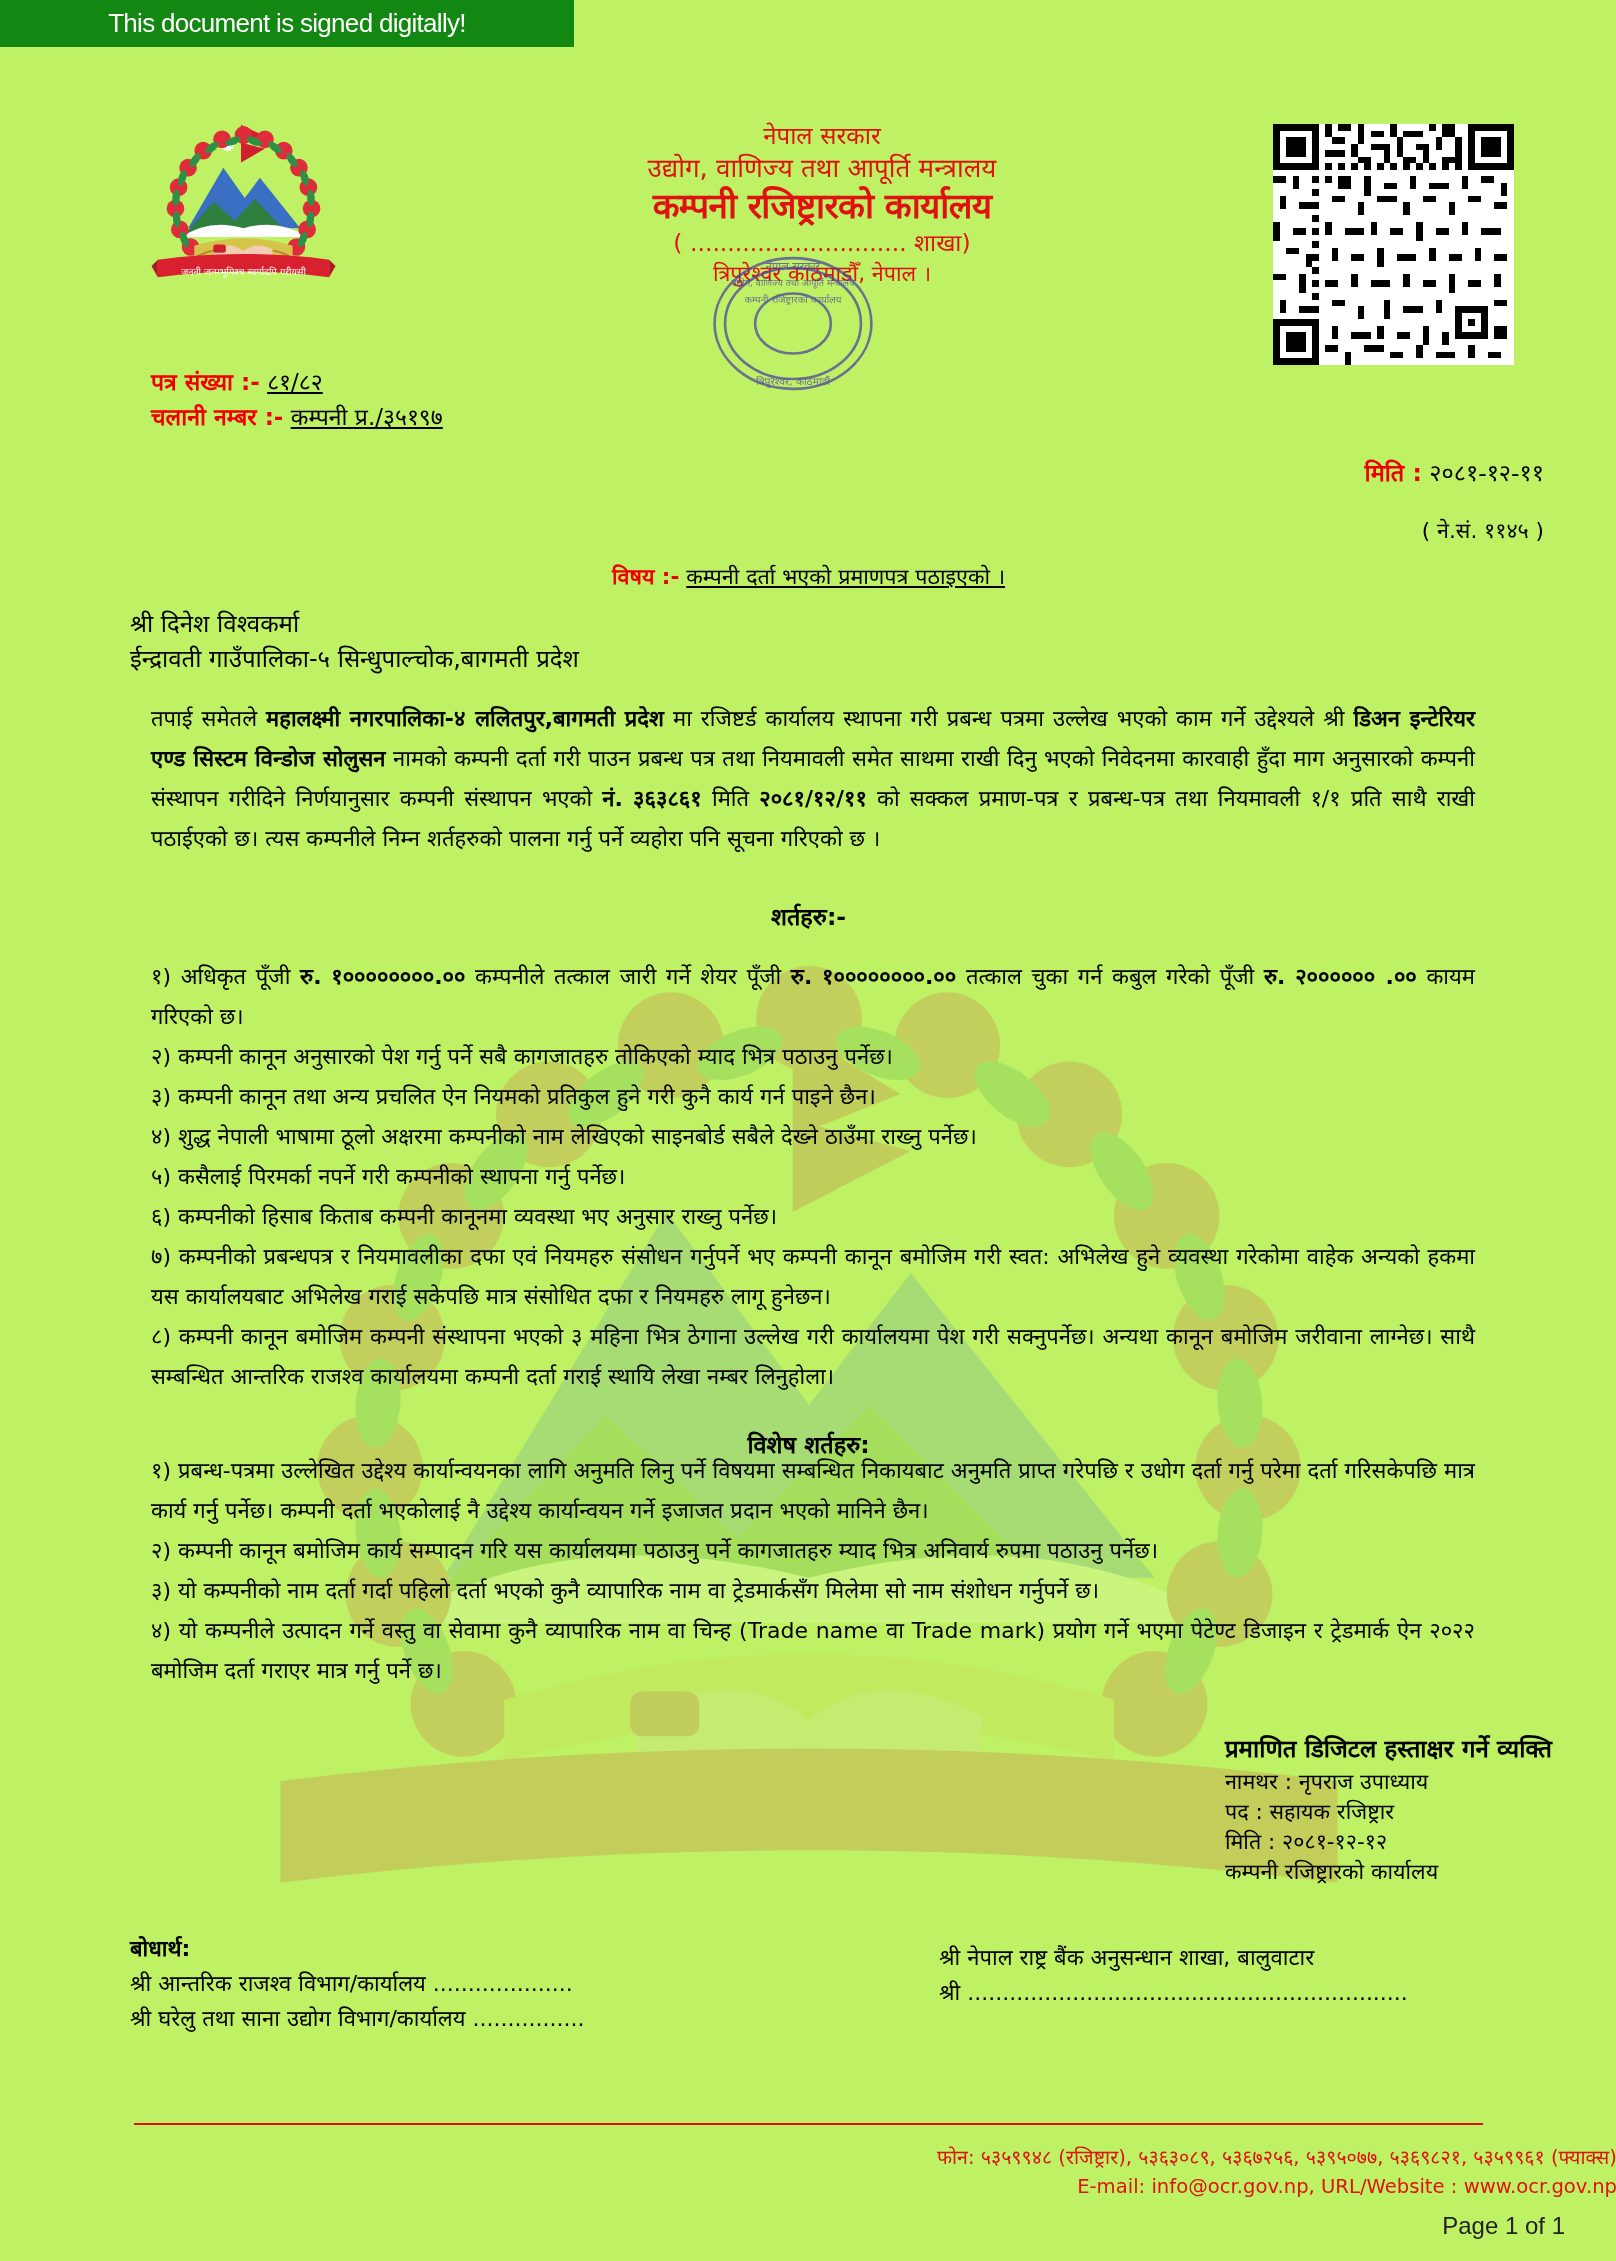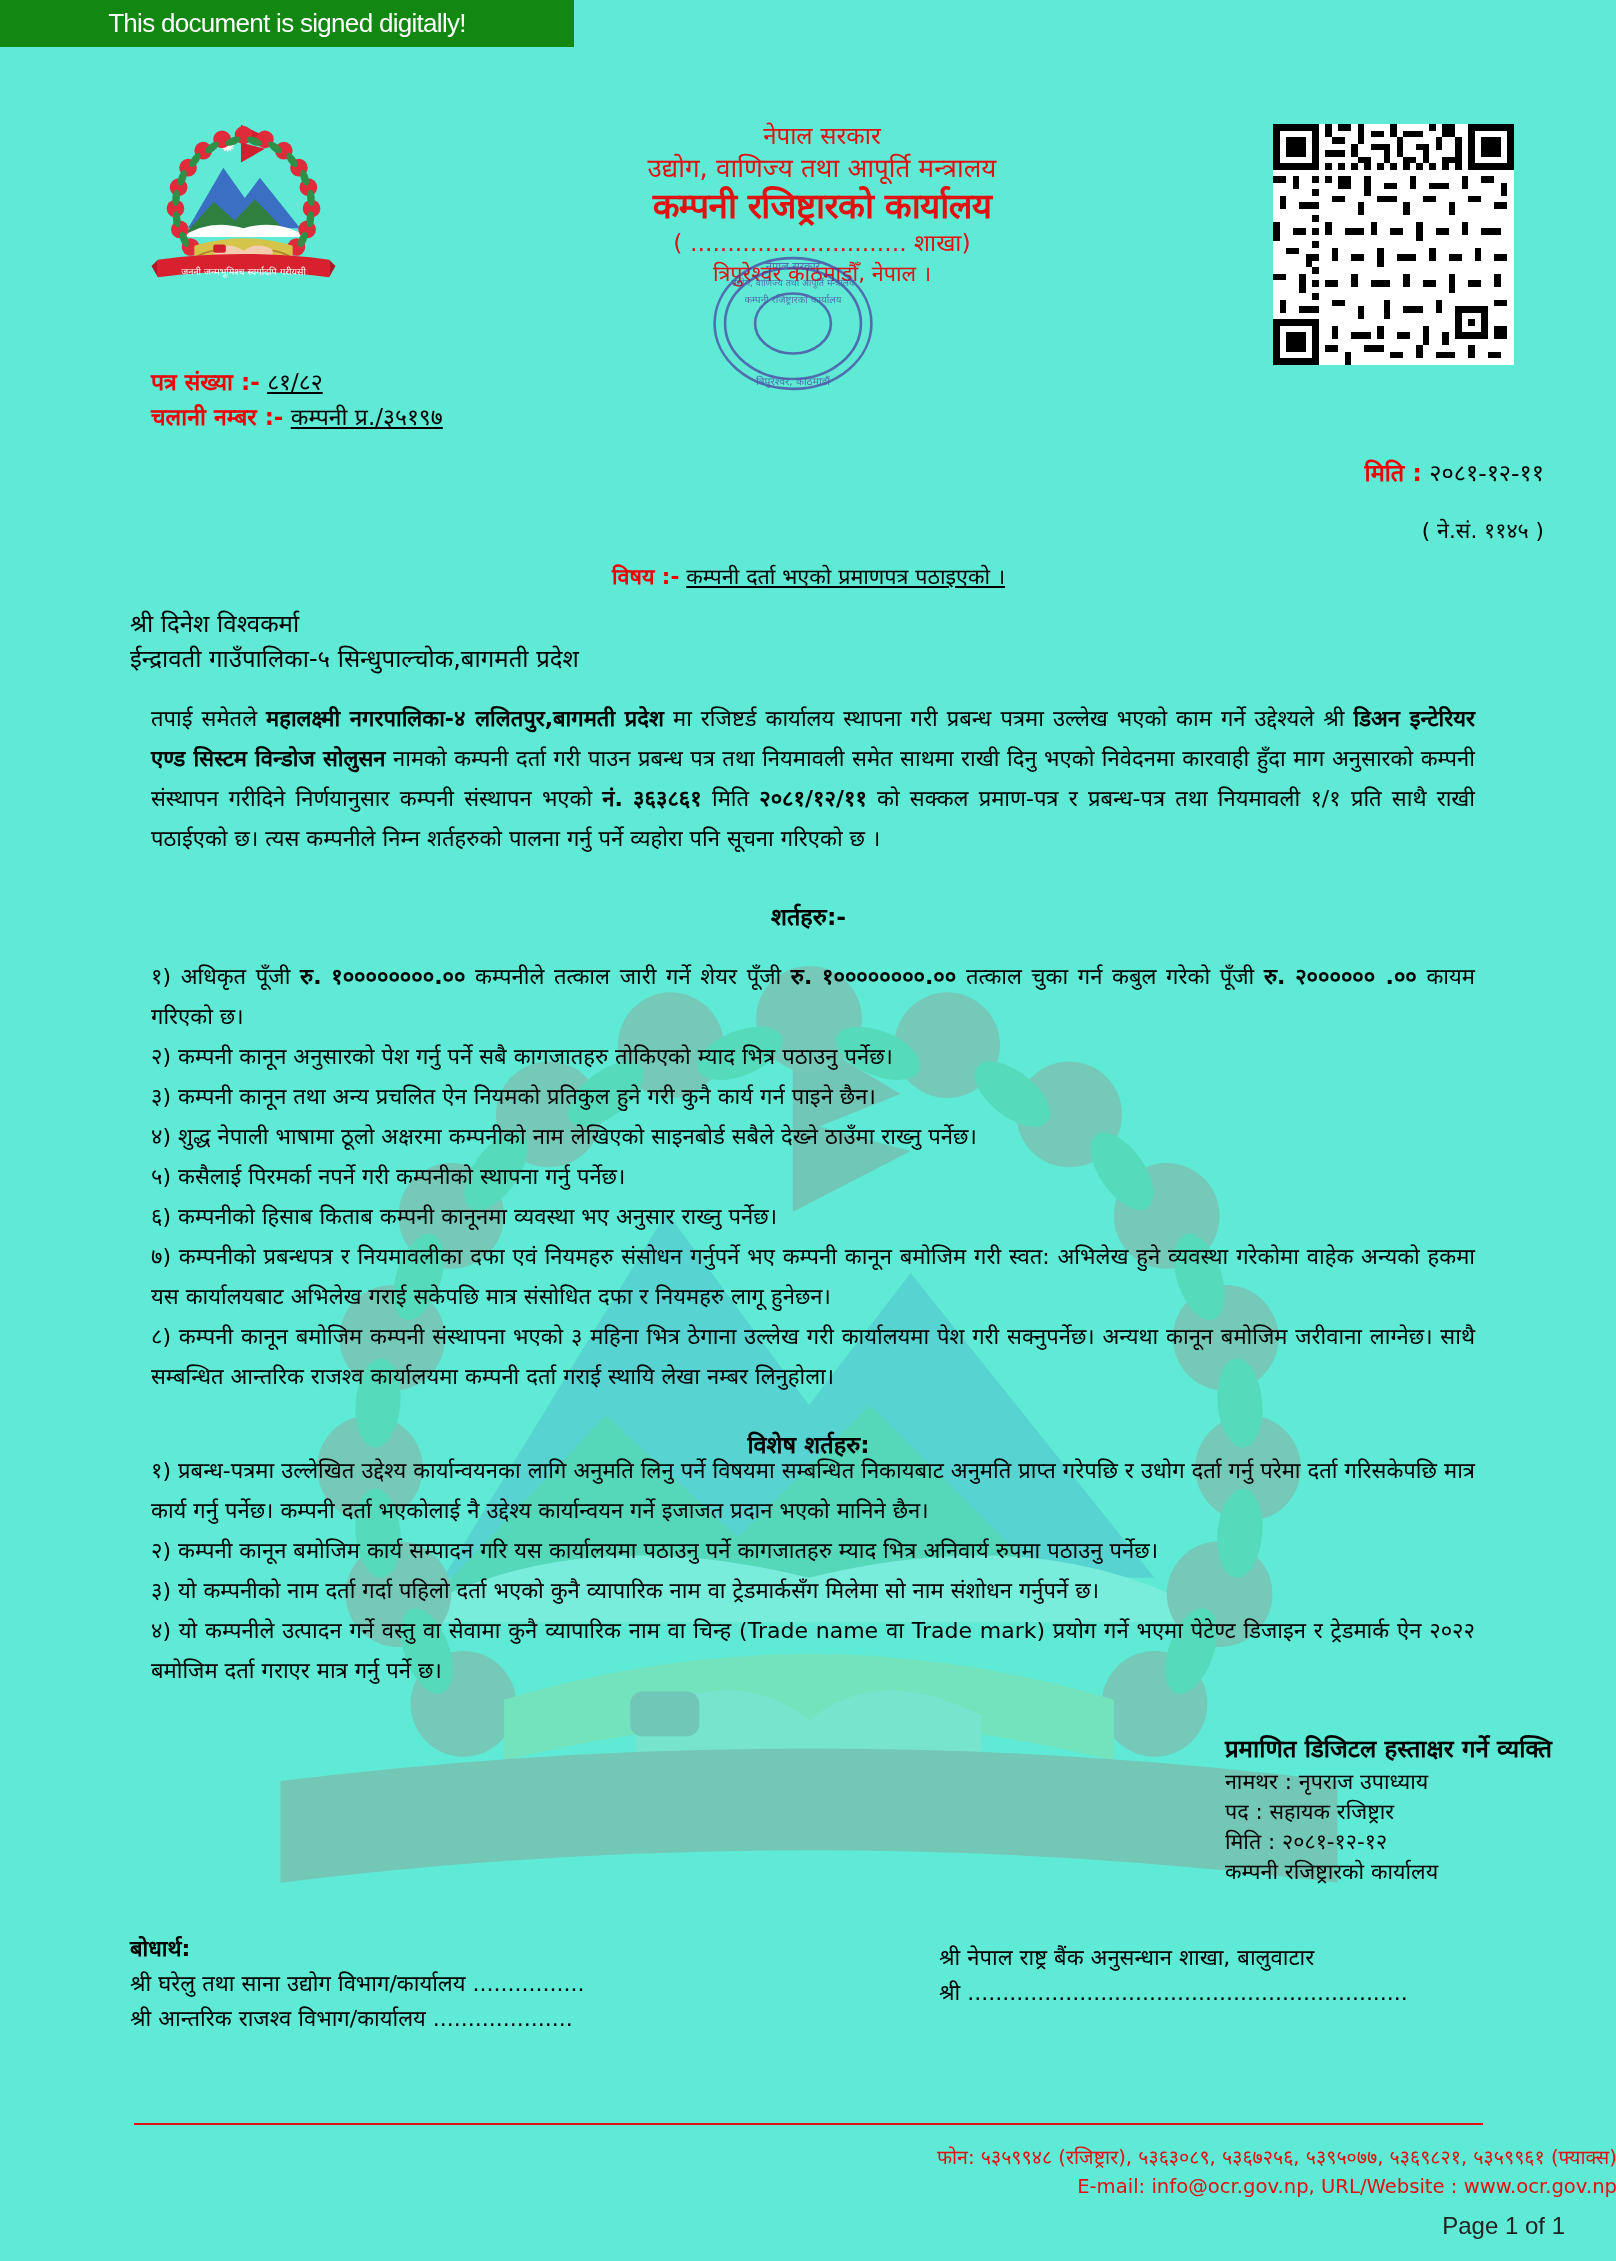--- a/index.html
+++ b/index.html
@@ -7,21 +7,21 @@
     padding: 0;
     background: #ffffff;
   }
   body {
     font-family: "DejaVu Sans", "Liberation Sans", sans-serif;
   }
   .page {
     position: relative;
     width: 1617px;
     height: 2261px;
-    background: #5eead4;
+    background: #bef264;
     overflow: hidden;
   }
 
   
   .sig-banner {
     position: absolute;
     left: 0; top: 0;
     width: 574px;
     height: 47px;
     background: #128712;
@@ -600,22 +600,22 @@
       </div>
       <div>
         <span>मिति :</span>
         <span>२०८१-१२-१२</span>
       </div>
       <div>कम्पनी रजिष्ट्रारको कार्यालय</div>
     </div>
 
     <div class="bodhartha">
       <div class="bh-title">बोधार्थ:</div>
+      <div>श्री आन्तरिक राजश्व विभाग/कार्यालय ....................</div>
       <div>श्री घरेलु तथा साना उद्योग विभाग/कार्यालय ................</div>
-      <div>श्री आन्तरिक राजश्व विभाग/कार्यालय ....................</div>
     </div>
 
     <div class="cc-right">
       <div>श्री नेपाल राष्ट्र बैंक अनुसन्धान शाखा, बालुवाटार</div>
       <div>श्री ...............................................................</div>
     </div>
 
     <div class="footer-rule"></div>
     <div class="footer">
       <div>फोन: ५३५९९४८ (रजिष्ट्रार), ५३६३०८९, ५३६७२५६, ५३९५०७७, ५३६९८२१, ५३५९९६१ (फ्याक्स)</div>

